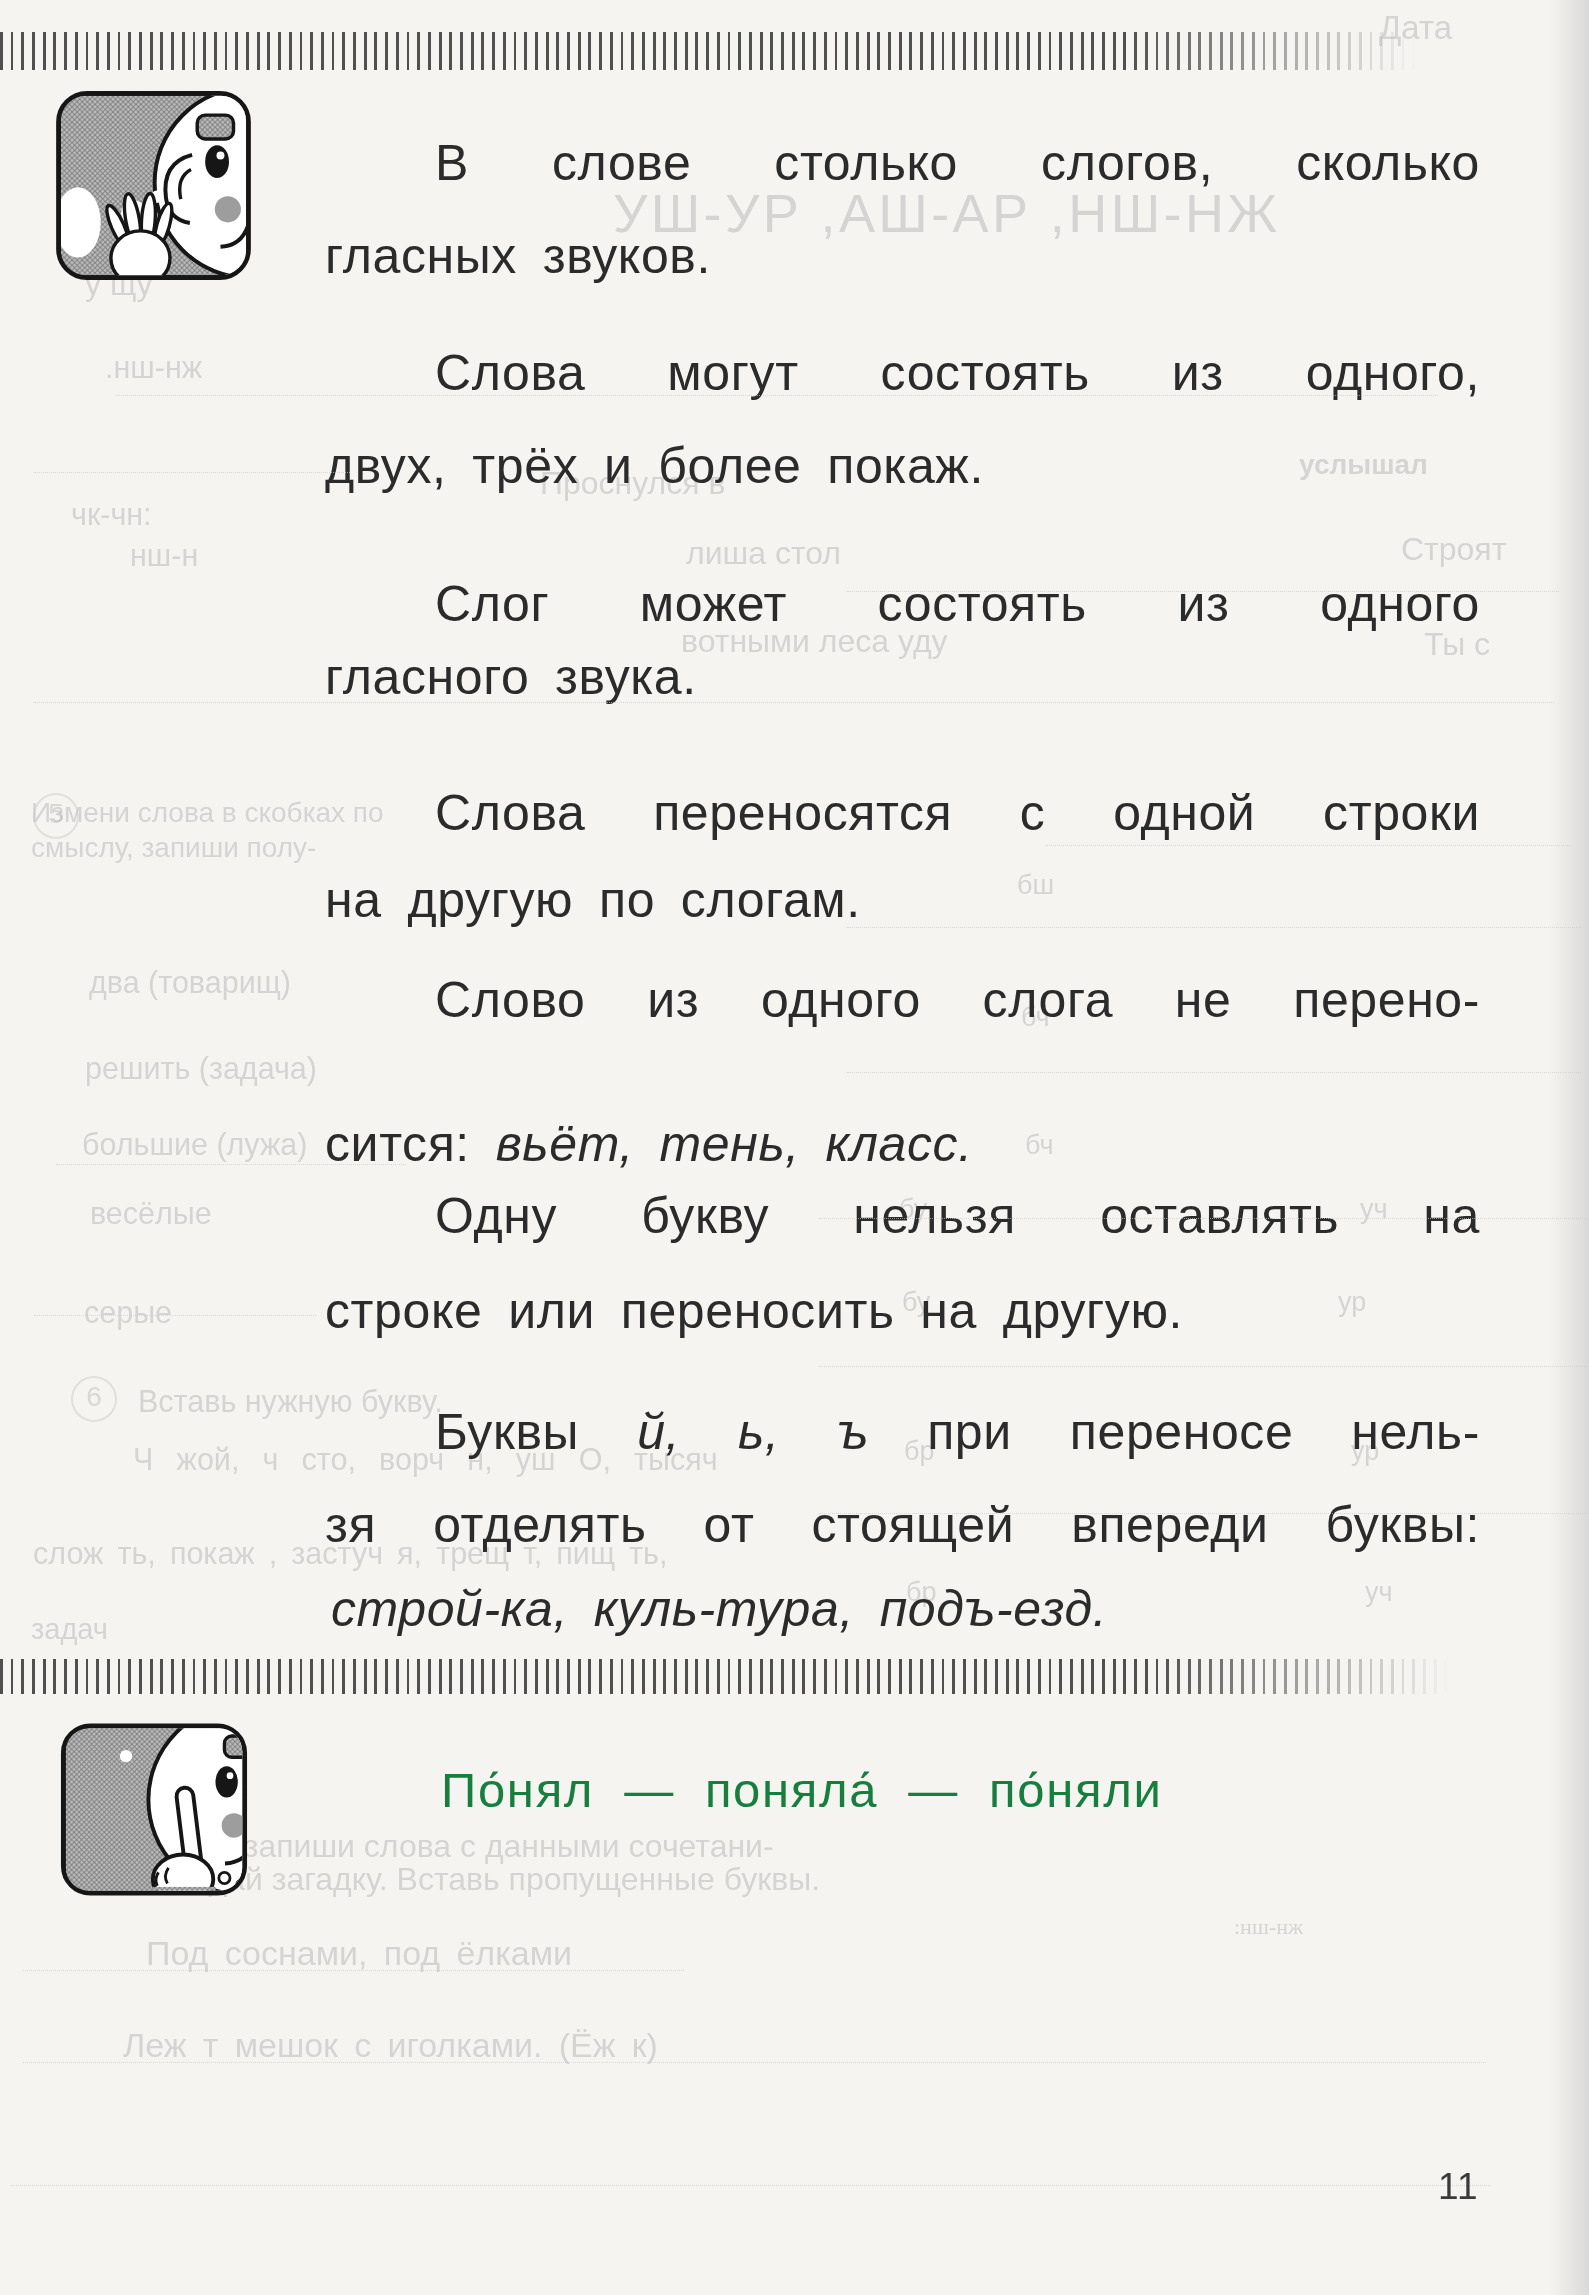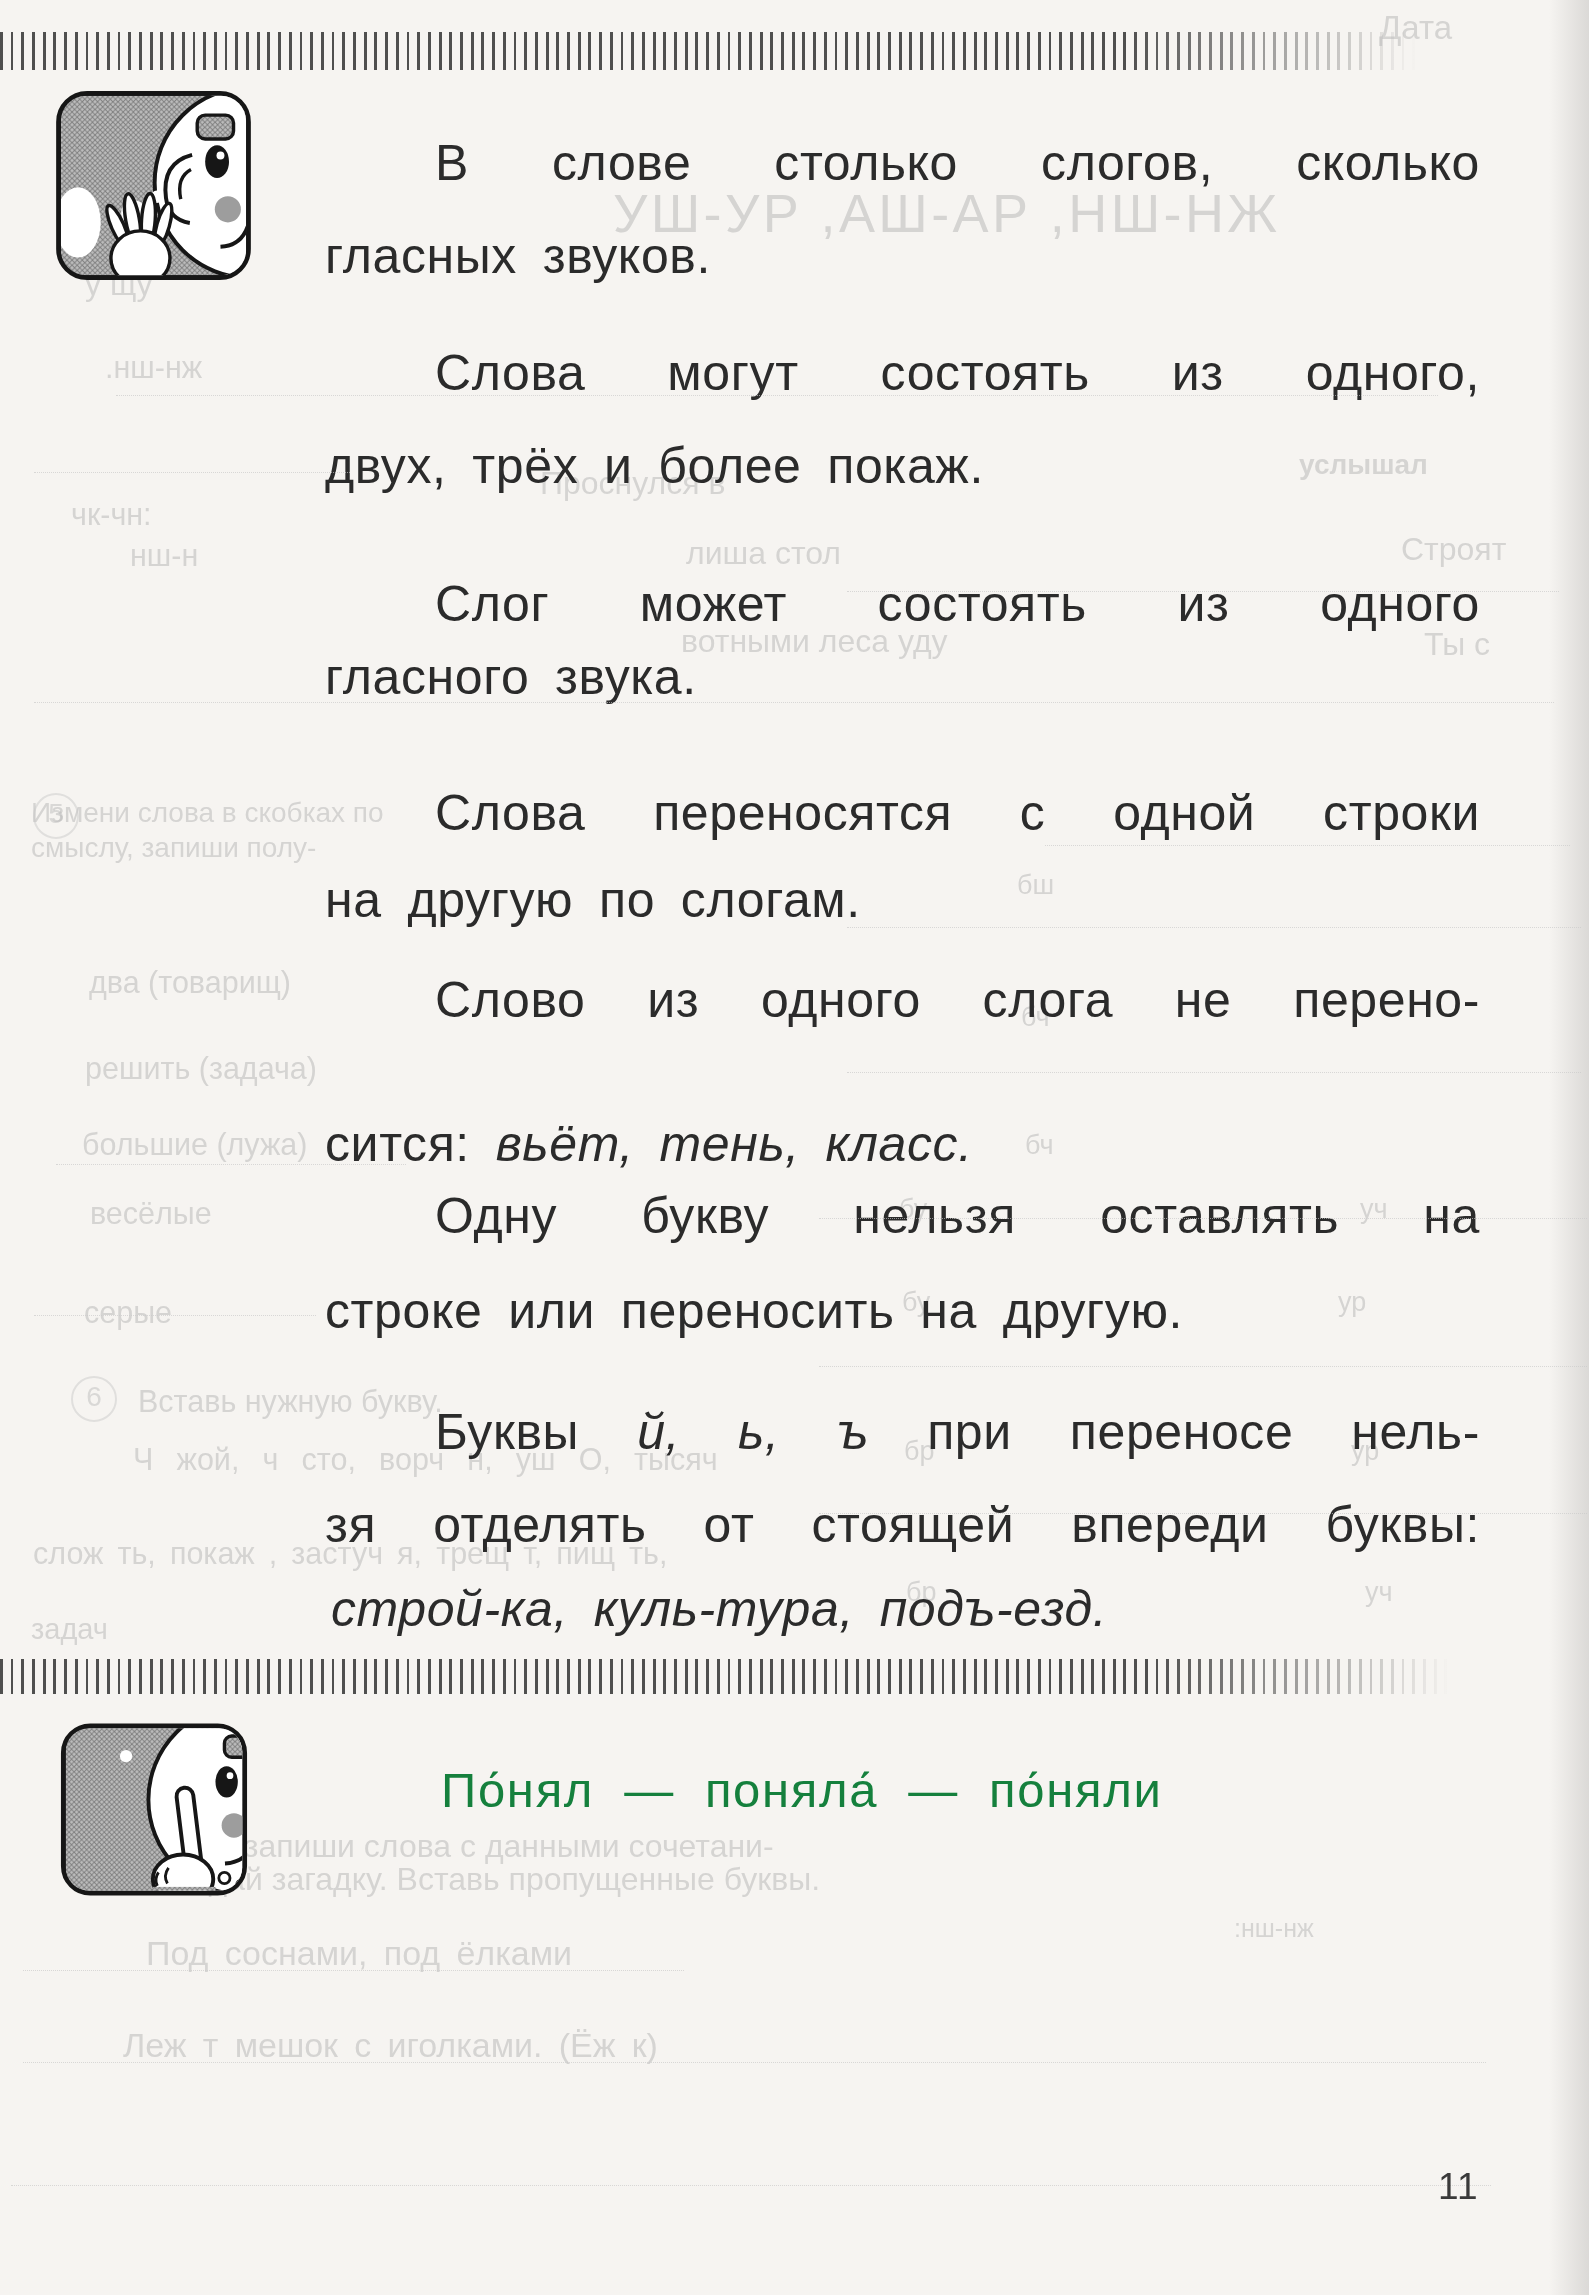--- a/index.html
+++ b/index.html
@@ -117,21 +117,21 @@
       <div class="ghost" style="left: 906px; top: 1576px; font-size: 27px;">бр</div>
       <div class="ghost" style="left: 1365px; top: 1576px; font-size: 27px;">уч</div>
       <div class="ghost circle" style="left: 33px; top: 793px; font-size: 28px;">5</div>
       <div class="ghost circle" style="left: 71px; top: 1376px; font-size: 28px;">6</div>
       <div class="ghost" style="left: 138px; top: 1382px; font-size: 30.5px;">Вставь нужную букву.</div>
       <div class="ghost" style="left: 133px; top: 1440px; font-size: 30.5px; word-spacing: 14.7px;">Ч жой, ч сто, ворч н, уш О, тысяч</div>
       <div class="ghost" style="left: 33px; top: 1534px; font-size: 30.5px; word-spacing: 5.6px;">слож ть, покаж , застуч я, трещ т, пищ ть,</div>
       <div class="ghost" style="left: 31px; top: 1611px; font-size: 29px;">задач</div>
       <div class="ghost" style="left: 76px; top: 1826px; font-size: 32px;">Подумай и запиши слова с данными сочетани-</div>
       <div class="ghost" style="left: 148px; top: 1859px; font-size: 32px;">отгадай загадку. Вставь пропущенные буквы.</div>
-      <div class="ghost" style="left: 1234px; top: 1913px; font-size: 25px;">:нш-нж</div>
+      <div class="ghost" style="left: 1234px; top: 1913px; font-size: 22px; font-family: Liberation Serif, serif;">:нш-нж</div>
       <div class="ghost" style="left: 146px; top: 1932px; font-size: 34px; word-spacing: 6.8px;">Под соснами, под ёлками</div>
       <div class="ghost" style="left: 123px; top: 2024px; font-size: 34px; word-spacing: 6.8px;">Леж т мешок с иголками. (Ёж к)</div>
     </div>
 
   <div class="mascot mascot-top">
     <svg viewBox="0 0 350 340" xmlns="http://www.w3.org/2000/svg">
       <defs>
         <pattern id="hx1" width="9" height="9" patternUnits="userSpaceOnUse">
           <rect width="9" height="9" fill="#bcbcbc"></rect>
           <path d="M0 0L9 9M9 0L0 9" stroke="#7e7e7e" stroke-width="1.6"></path>

